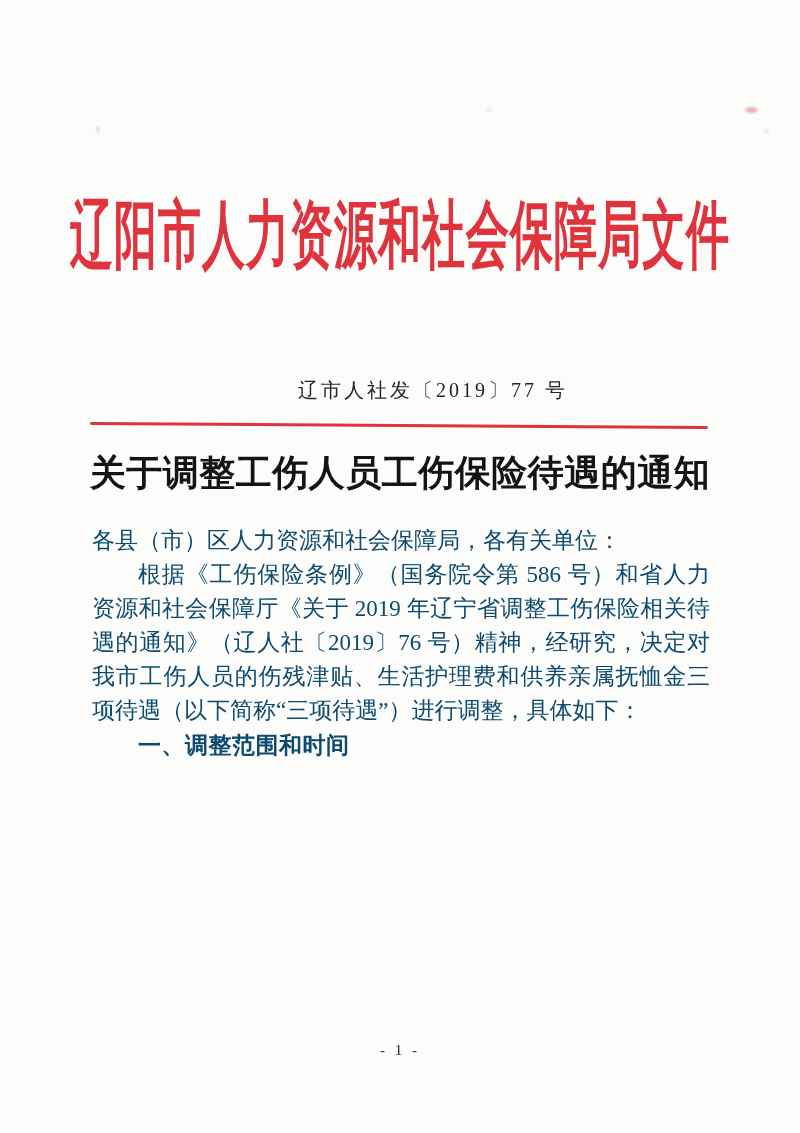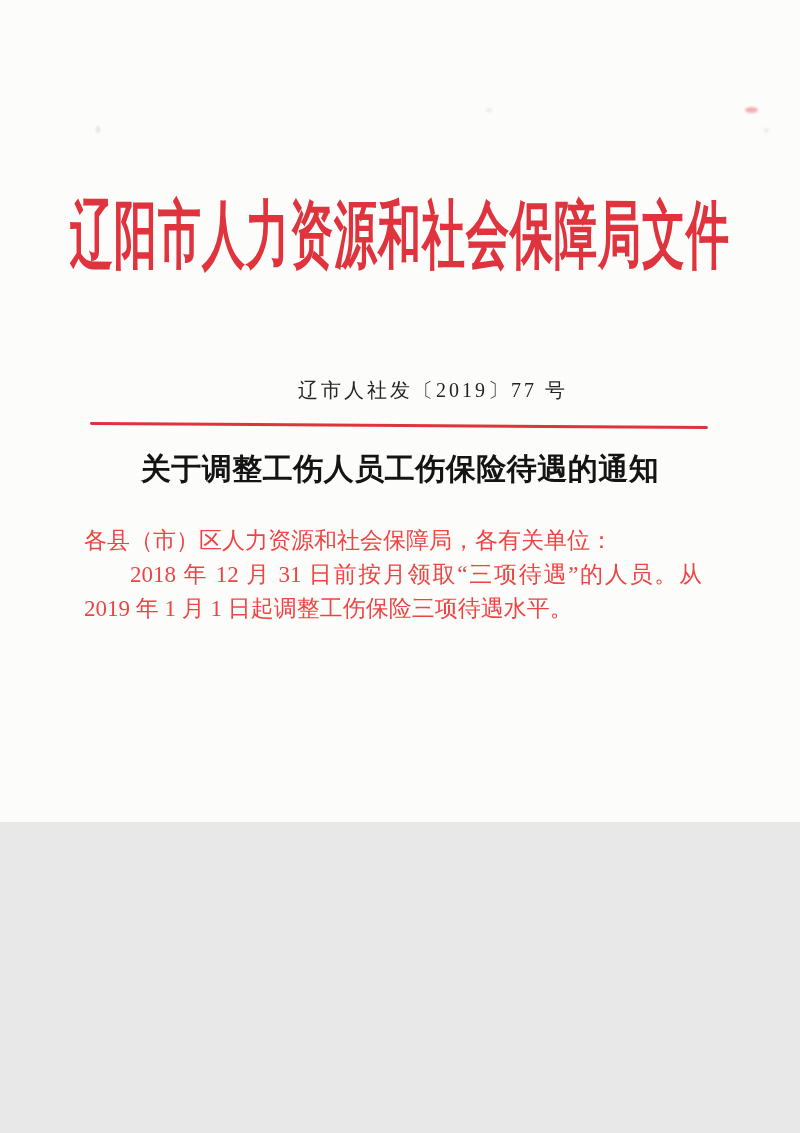--- a/index.html
+++ b/index.html
@@ -3,21 +3,21 @@
 <meta charset="utf-8">
 <style>
   html, body {
     margin: 0;
     padding: 0;
     background: #e8e8e8;
   }
   .page {
     position: relative;
     width: 800px;
-    height: 822px;
+    height: 1133px;
     margin: 0 auto;
     background: #fcfcfa;
     overflow: hidden;
     font-family: "Liberation Serif", "DejaVu Serif", serif;
     color: #1f1f1f;
   }
   
   .letterhead {
     position: absolute;
     top: 186px;
@@ -57,36 +57,36 @@
     transform-origin: left center;
     border-radius: 2px;
   }
   
   .doc-title {
     position: absolute;
     top: 449px;
     left: 0;
     width: 100%;
     text-align: center;
-    font-size: 30px;
+    font-size: 36px;
     font-weight: 700;
     letter-spacing: 0.5px;
     color: #141414;
   }
   
   .doc-body {
     position: absolute;
-    left: 84px;
+    left: 92px;
     top: 524px;
     width: 618px;
     font-size: 23px;
     line-height: 34px;
     text-align: justify;
     text-justify: inter-ideograph;
-    color: #ef4444;
+    color: #0c4a6e;
   }
   .doc-body p {
     margin: 0;
     padding: 0;
   }
   .doc-body p.indent {
     text-indent: 2em;
   }
   .seg-bold {
     font-weight: 700;
@@ -154,21 +154,22 @@
   <div class="letterhead">辽阳市人力资源和社会保障局文件</div>
 
   <div class="doc-number">辽市人社发〔2019〕77 号</div>
 
   <div class="red-line"></div>
 
   <div class="doc-title">关于调整工伤人员工伤保险待遇的通知</div>
 
   <div class="doc-body" id="doc-body">
       <p><span>各县（市）区人力资源和社会保障局，各有关单位：</span></p>
-      <p class="indent"><span>2018 年 12 月 31 日前按月领取“三项待遇”的人员。从 2019 年 1 月 1 日起调整工伤保险三项待遇水平。</span></p>
+      <p class="indent"><span>根据《工伤保险条例》（国务院令第 586 号）和省人力资源和社会保障厅《关于 2019 年辽宁省调整工伤保险相关待遇的通知》（辽人社〔2019〕76 号）精神，经研究，决定对我市工伤人员的伤残津贴、生活护理费和供养亲属抚恤金三项待遇（以下简称“三项待遇”）进行调整，具体如下：</span></p>
+      <p class="indent"><span class="seg-bold">一、调整范围和时间</span></p>
     </div>
 
   <div class="page-number">- 1 -</div>
 
   <div class="speck-red"></div>
   <div class="speck-gray-1"></div>
   <div class="speck-gray-2"></div>
   <div class="speck-gray-3"></div>
 
 </div>

